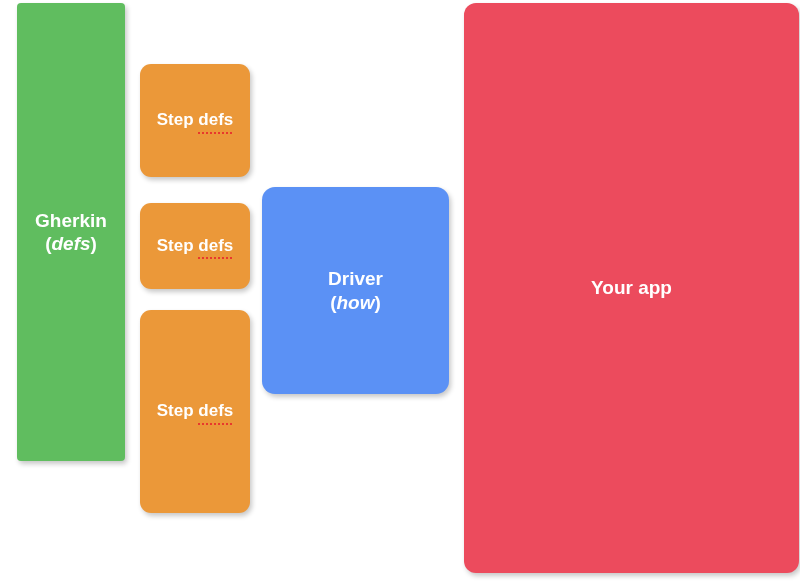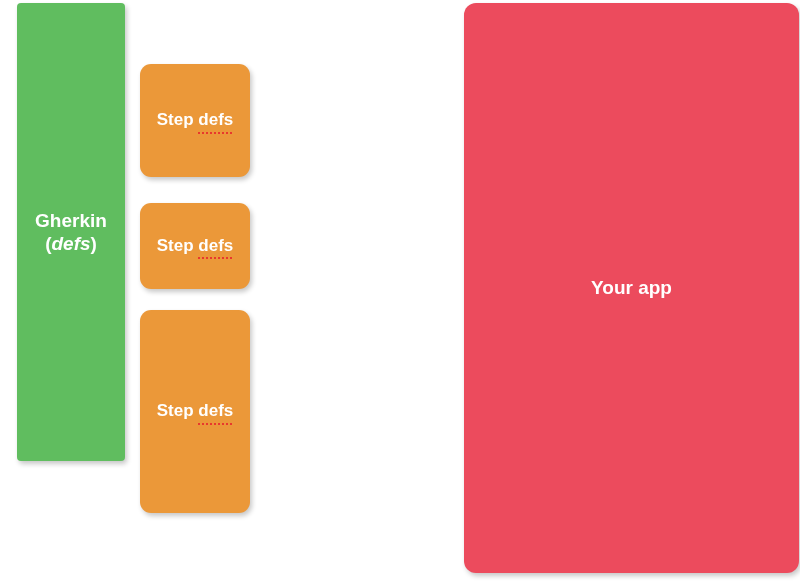--- a/index.html
+++ b/index.html
@@ -148,20 +148,26 @@
       <span class="line1"><span>Step </span><span class="misspelled">defs</span></span>
     </span>
   </div>
 
   <div class="box box-stepdefs" id="box-stepdefs-3" style="background: rgb(235, 152, 57); color: rgb(255, 255, 255);">
     <span class="label">
       <span class="line1"><span>Step </span><span class="misspelled">defs</span></span>
     </span>
   </div>
 
+  <div class="box" id="box-driver" style="background: rgb(91, 145, 245); color: rgb(255, 255, 255);">
+    <span class="label">
+      <span class="line1">Driver</span>
+      <span class="line2"><span>(</span><span class="em">how</span><span>)</span></span>
+    </span>
+  </div>
 
   <div class="box" id="box-yourapp" style="background: rgb(236, 75, 93); color: #ffffff;">
     <span class="label">
       <span class="line1">Your app</span>
     </span>
   </div>
 
 </div>
 
 </body></html>

